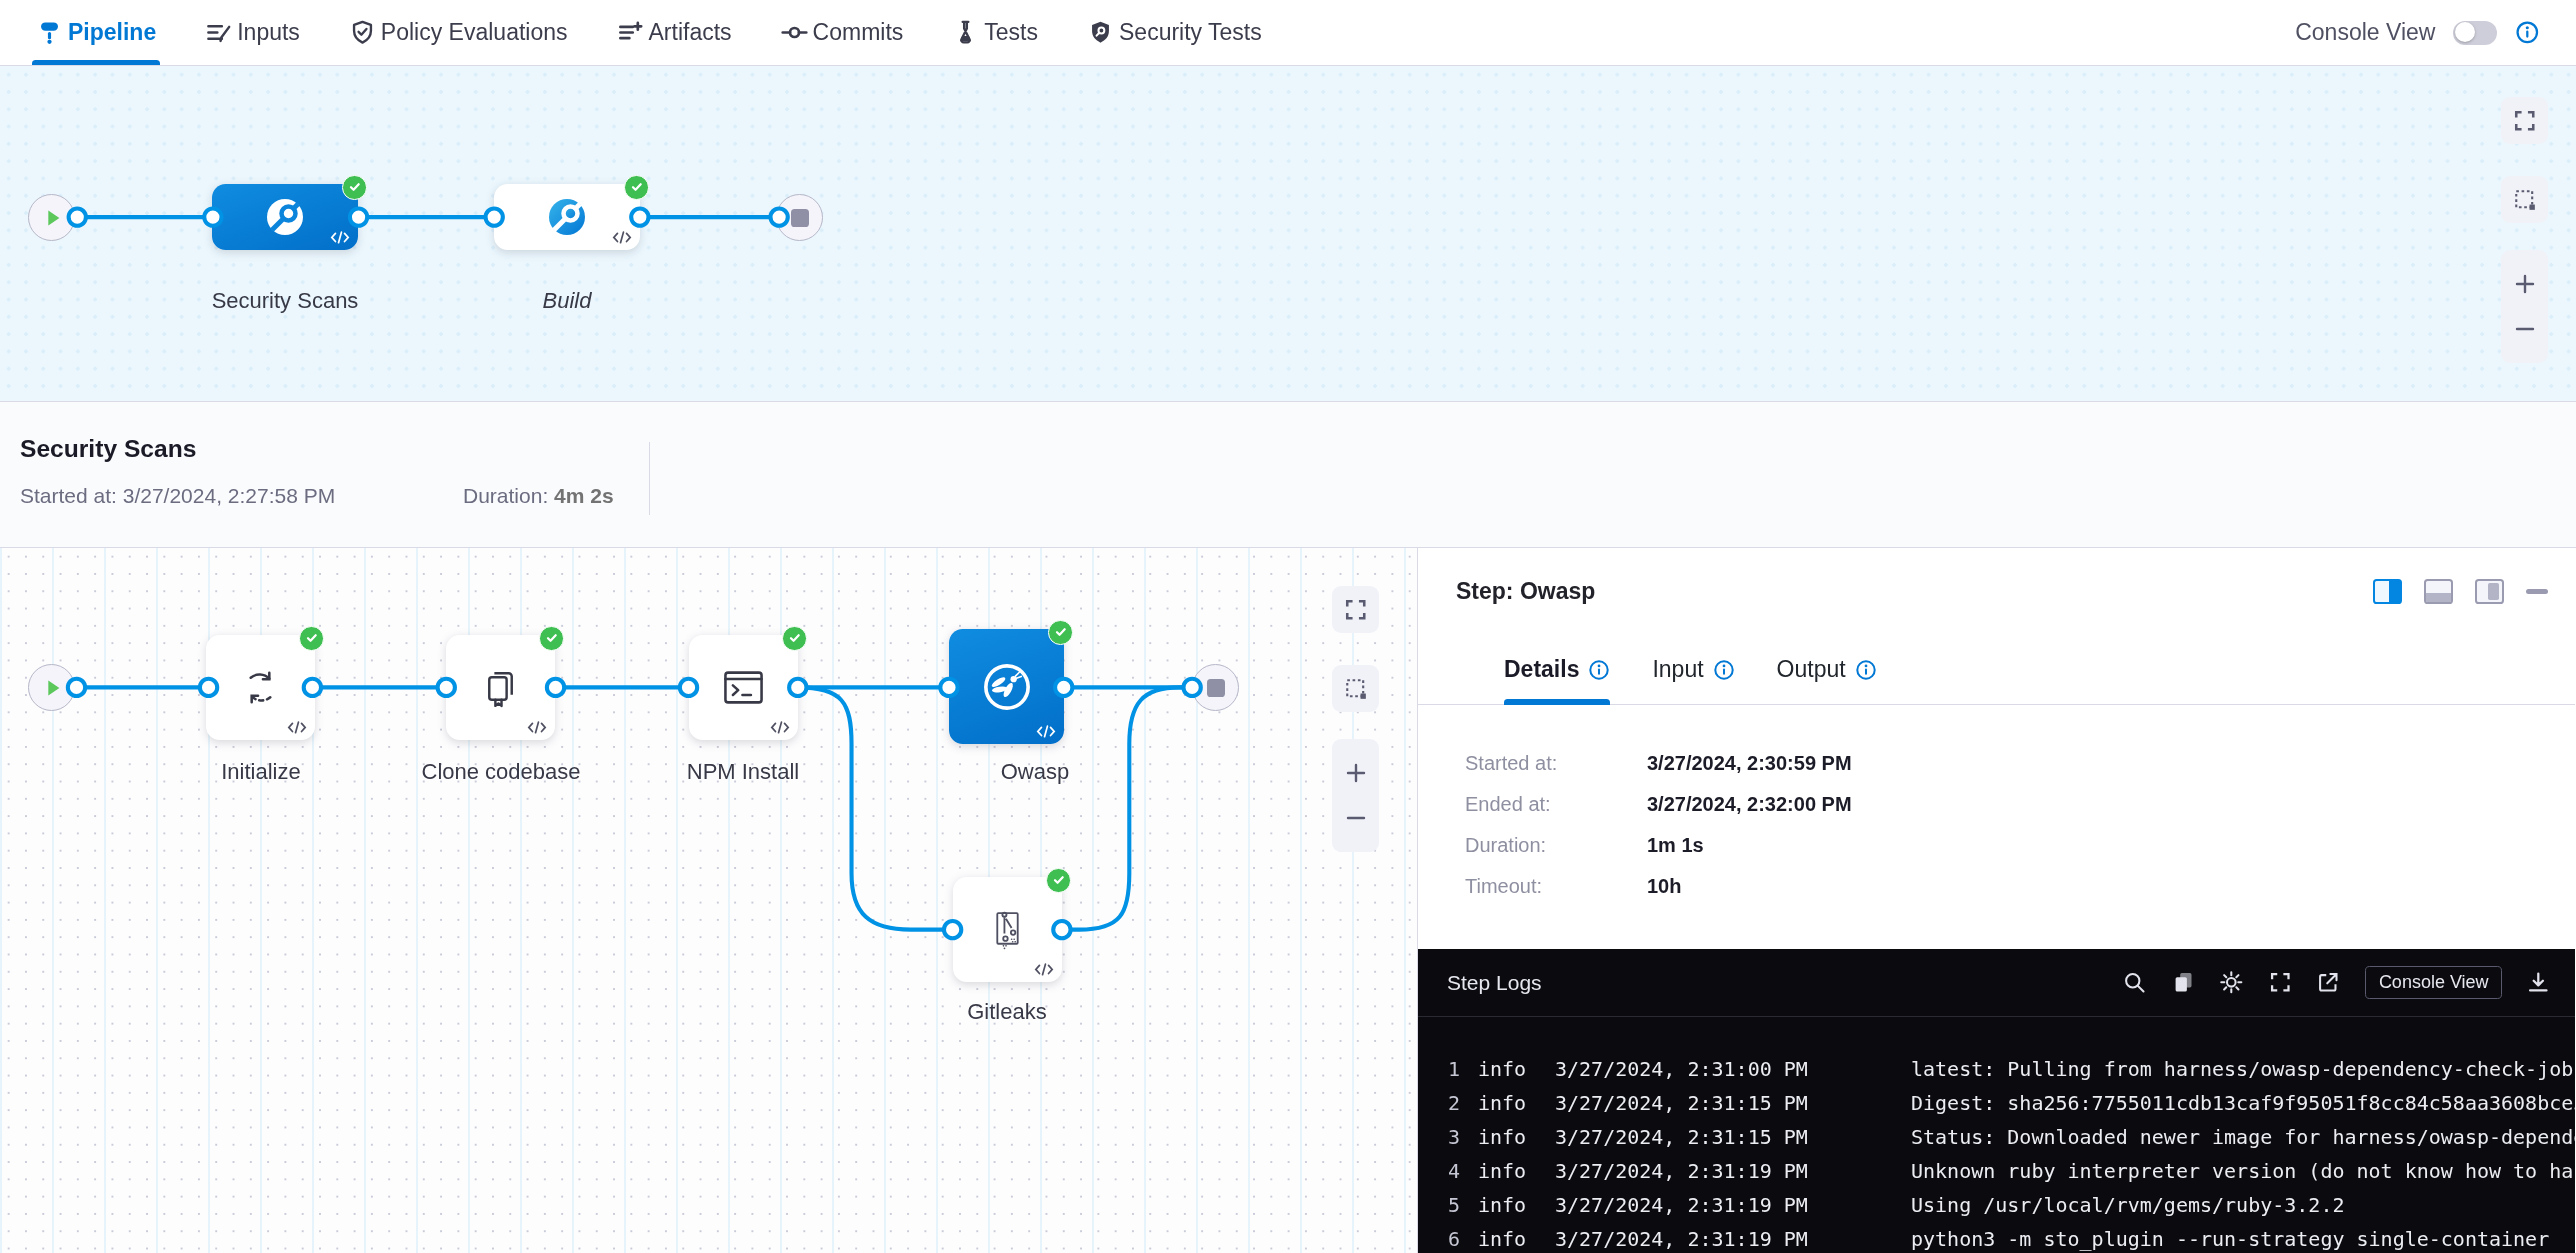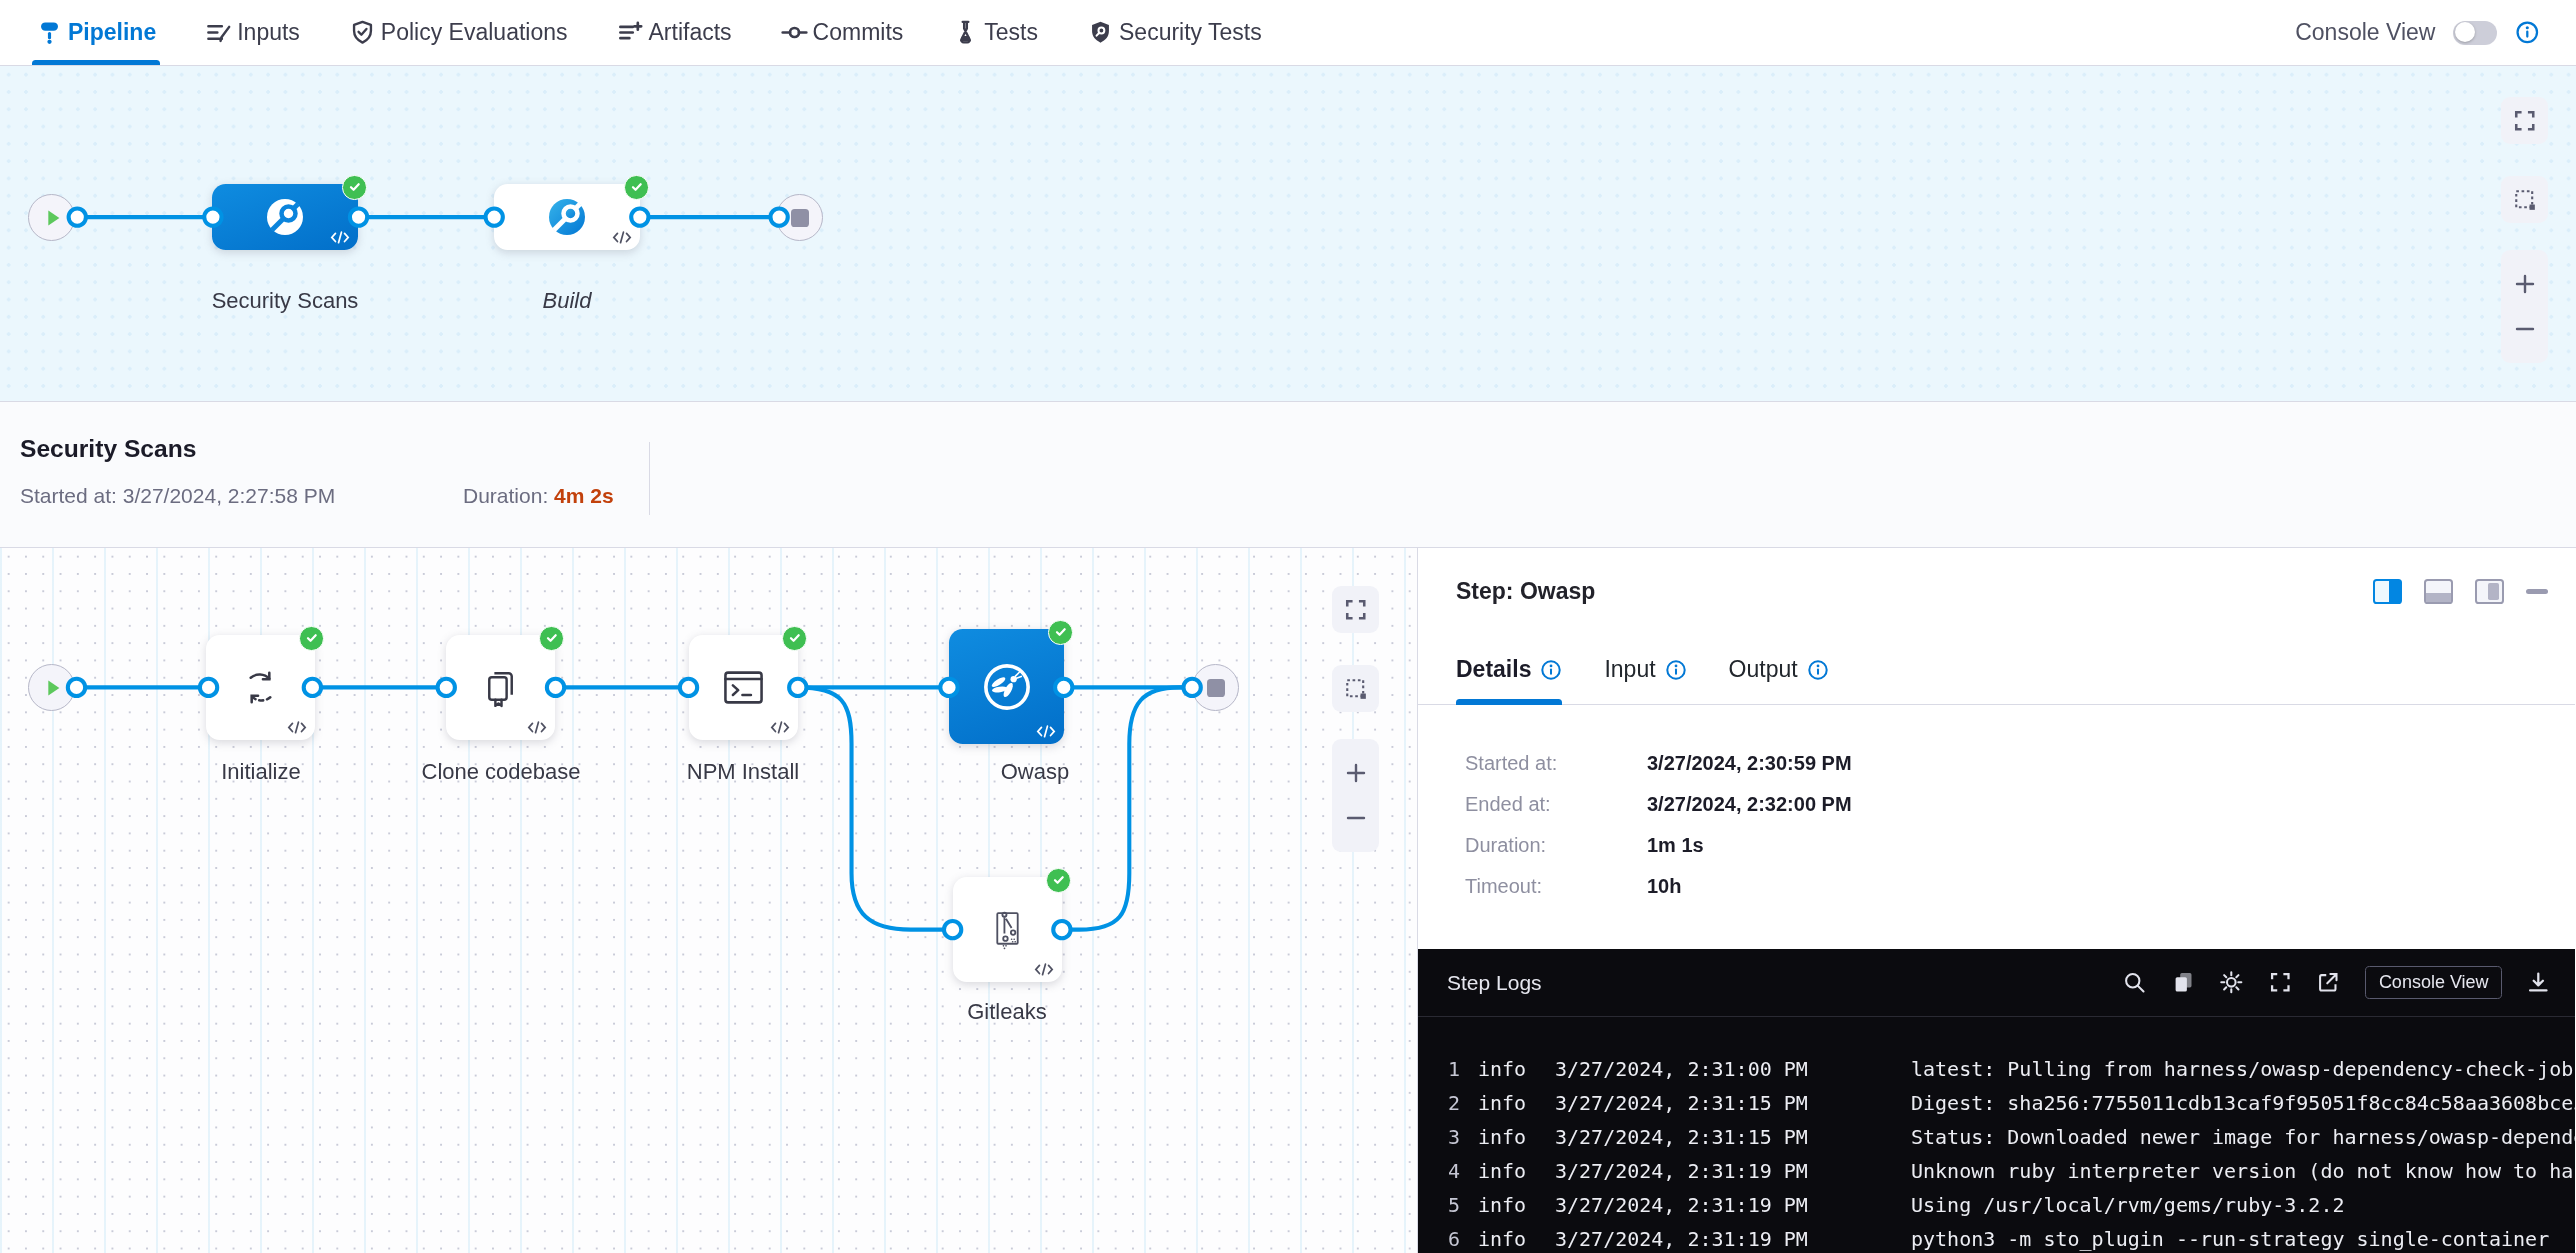--- a/index.html
+++ b/index.html
@@ -48,38 +48,38 @@
   .canvas-btn { position:absolute; width:47px; height:47px; border-radius:9px; background:#f1f2f8; display:flex; align-items:center; justify-content:center; color:#5a5b70; cursor:pointer; z-index:5; }
   .canvas-btn svg { width:25.5px; height:25.5px; }
   .zoom-panel { position:absolute; width:47px; height:113px; border-radius:9px; background:#f1f2f8; display:flex; flex-direction:column; align-items:center; justify-content:space-evenly; color:#5a5b70; z-index:5; }
   .zoom-panel svg { width:24px; height:24px; cursor:pointer; }
 
   
   .stage-band { position:relative; height:147px; background:#fafbfd; border-top:0.9px solid #d9dae5; border-bottom:0.9px solid #d9dae5; }
   .stage-band .title { position:absolute; left:20px; top:33px; font-size:24.6px; font-weight:700; color:#1b1b28; }
   .stage-band .sub { position:absolute; left:20px; top:82px; font-size:21px; color:#6b6c80; }
   .stage-band .dur { position:absolute; left:463px; top:82px; font-size:21px; color:#6b6c80; }
-  .stage-band .dur b { color:#c2410c; font-weight:700; }
+  .stage-band .dur b { color:#737373; font-weight:700; }
   .stage-band .vdiv { position:absolute; left:649px; top:40px; height:73px; border-left:0.9px solid #d9dae5; }
 
   
   .step-panel { width:1157px; display:flex; flex-direction:column; background:#fff; }
   .panel-head { height:87px; display:flex; align-items:center; padding:0 27px 0 38px; }
   .panel-title { font-size:23px; font-weight:600; color:#22222a; }
   .win-icons { margin-left:auto; display:flex; align-items:center; gap:22px; }
   .wicon { width:29px; height:24.6px; border-radius:3.6px; border:2.3px solid #9a9bb0; position:relative; background:#f4f5fa; cursor:pointer; }
   .wicon.active { border-color:#0286e2; background:#eef8fe; }
   .wicon .fill-right { position:absolute; right:0; top:0; bottom:0; width:45%; background:#0286e2; }
   .wicon .fill-bottom { position:absolute; left:0; right:0; bottom:0; height:45%; background:#b3b4c6; }
   .wicon .fill-float { position:absolute; right:2.7px; top:1.8px; bottom:1.8px; width:45%; background:#b3b4c6; border-radius:1.8px; }
   .minus-btn { width:22px; height:4.6px; border-radius:2.7px; background:#9a9bb0; cursor:pointer; }
 
   .panel-tabs { height:70px; display:flex; align-items:center; gap:42px; padding:0 38px; border-bottom:0.9px solid #d9dae5; }
   .ptab { display:flex; align-items:center; gap:9px; font-size:23px; color:#22272d; height:100%; position:relative; cursor:pointer; }
-  .ptab.active { font-weight:700; color:#1b1b28; }
+  .ptab.active { font-weight:700; color:#1b1b28;margin-left:48px; }
   .ptab.active::after { content:""; position:absolute; left:0; right:0; bottom:-0.9px; height:5.5px; background:#0278d5; border-radius:3.6px 3.6px 0 0; }
   .ptab .info-icon { width:22px; height:22px; }
 
   .panel-details { height:244px; padding:46px 0 0 47px; }
   .drow { display:flex; margin-bottom:16.4px; font-size:20px; line-height:24.6px; }
   .drow .dlabel { width:182px; color:#8e8fa0; }
   .drow .dvalue { font-weight:700; color:#1c1c28; }
 
   
   .step-logs { flex:1; display:flex; flex-direction:column; background:#0b0b0f; min-height:0; }

